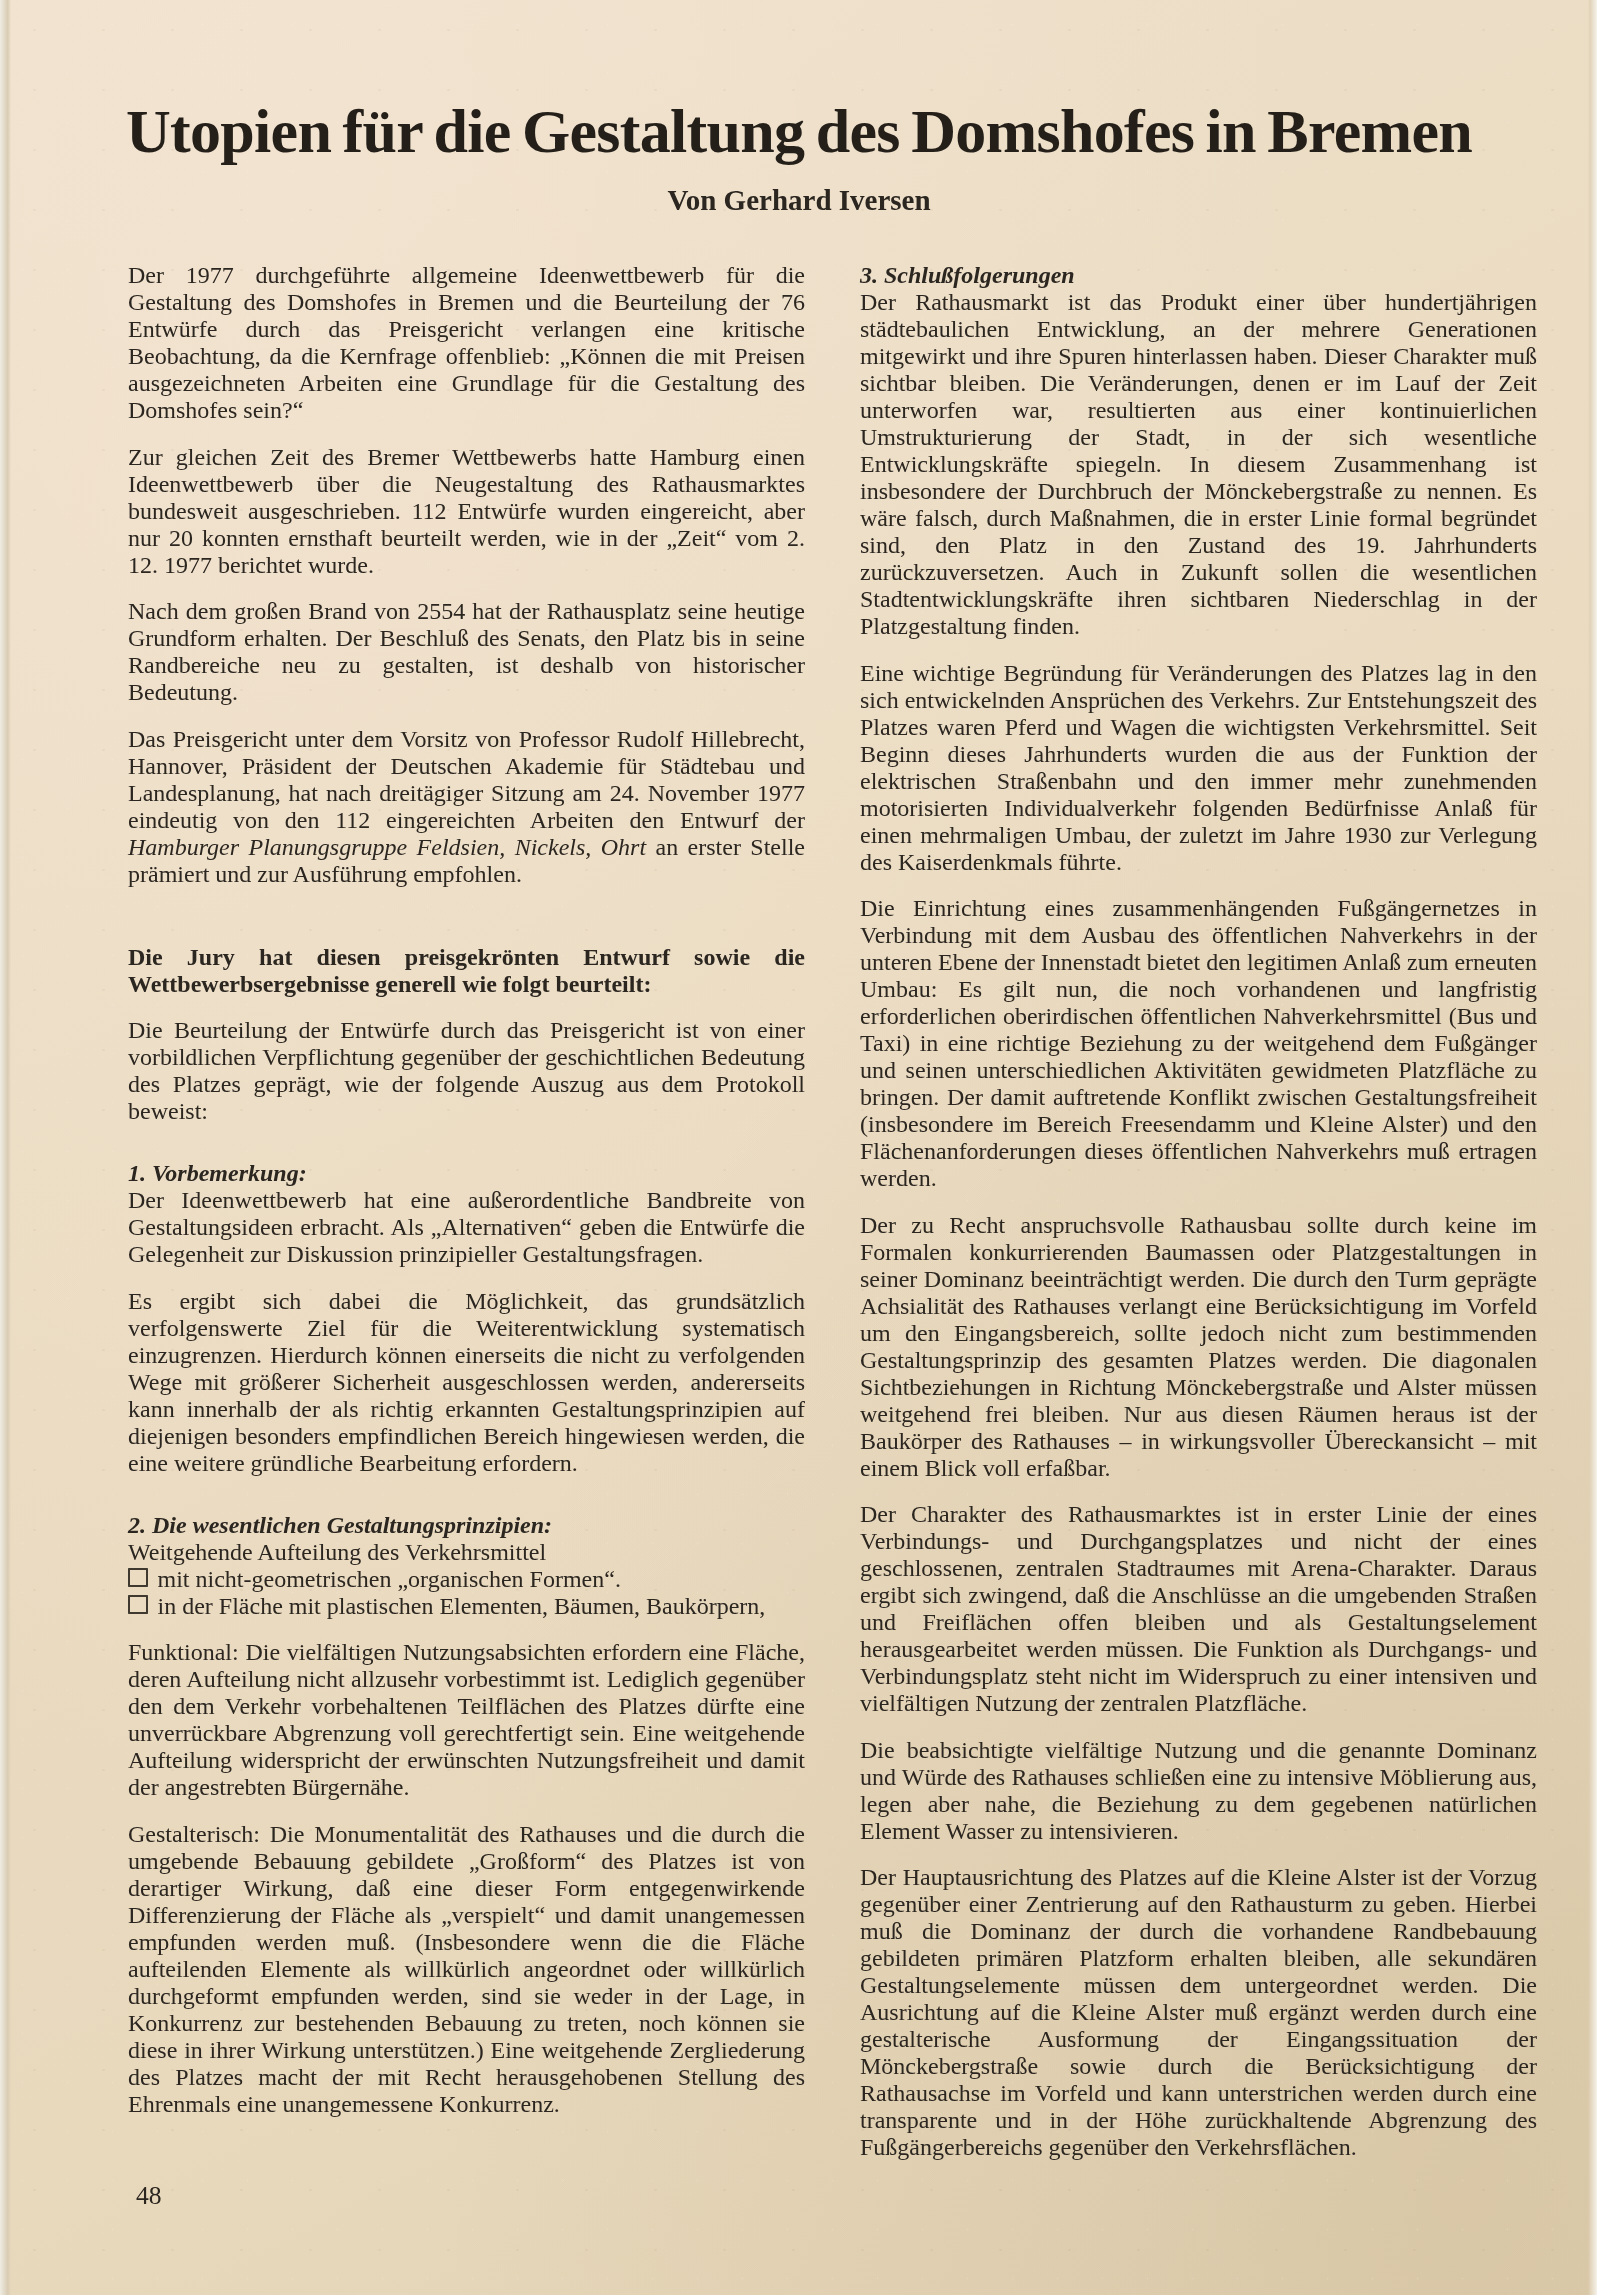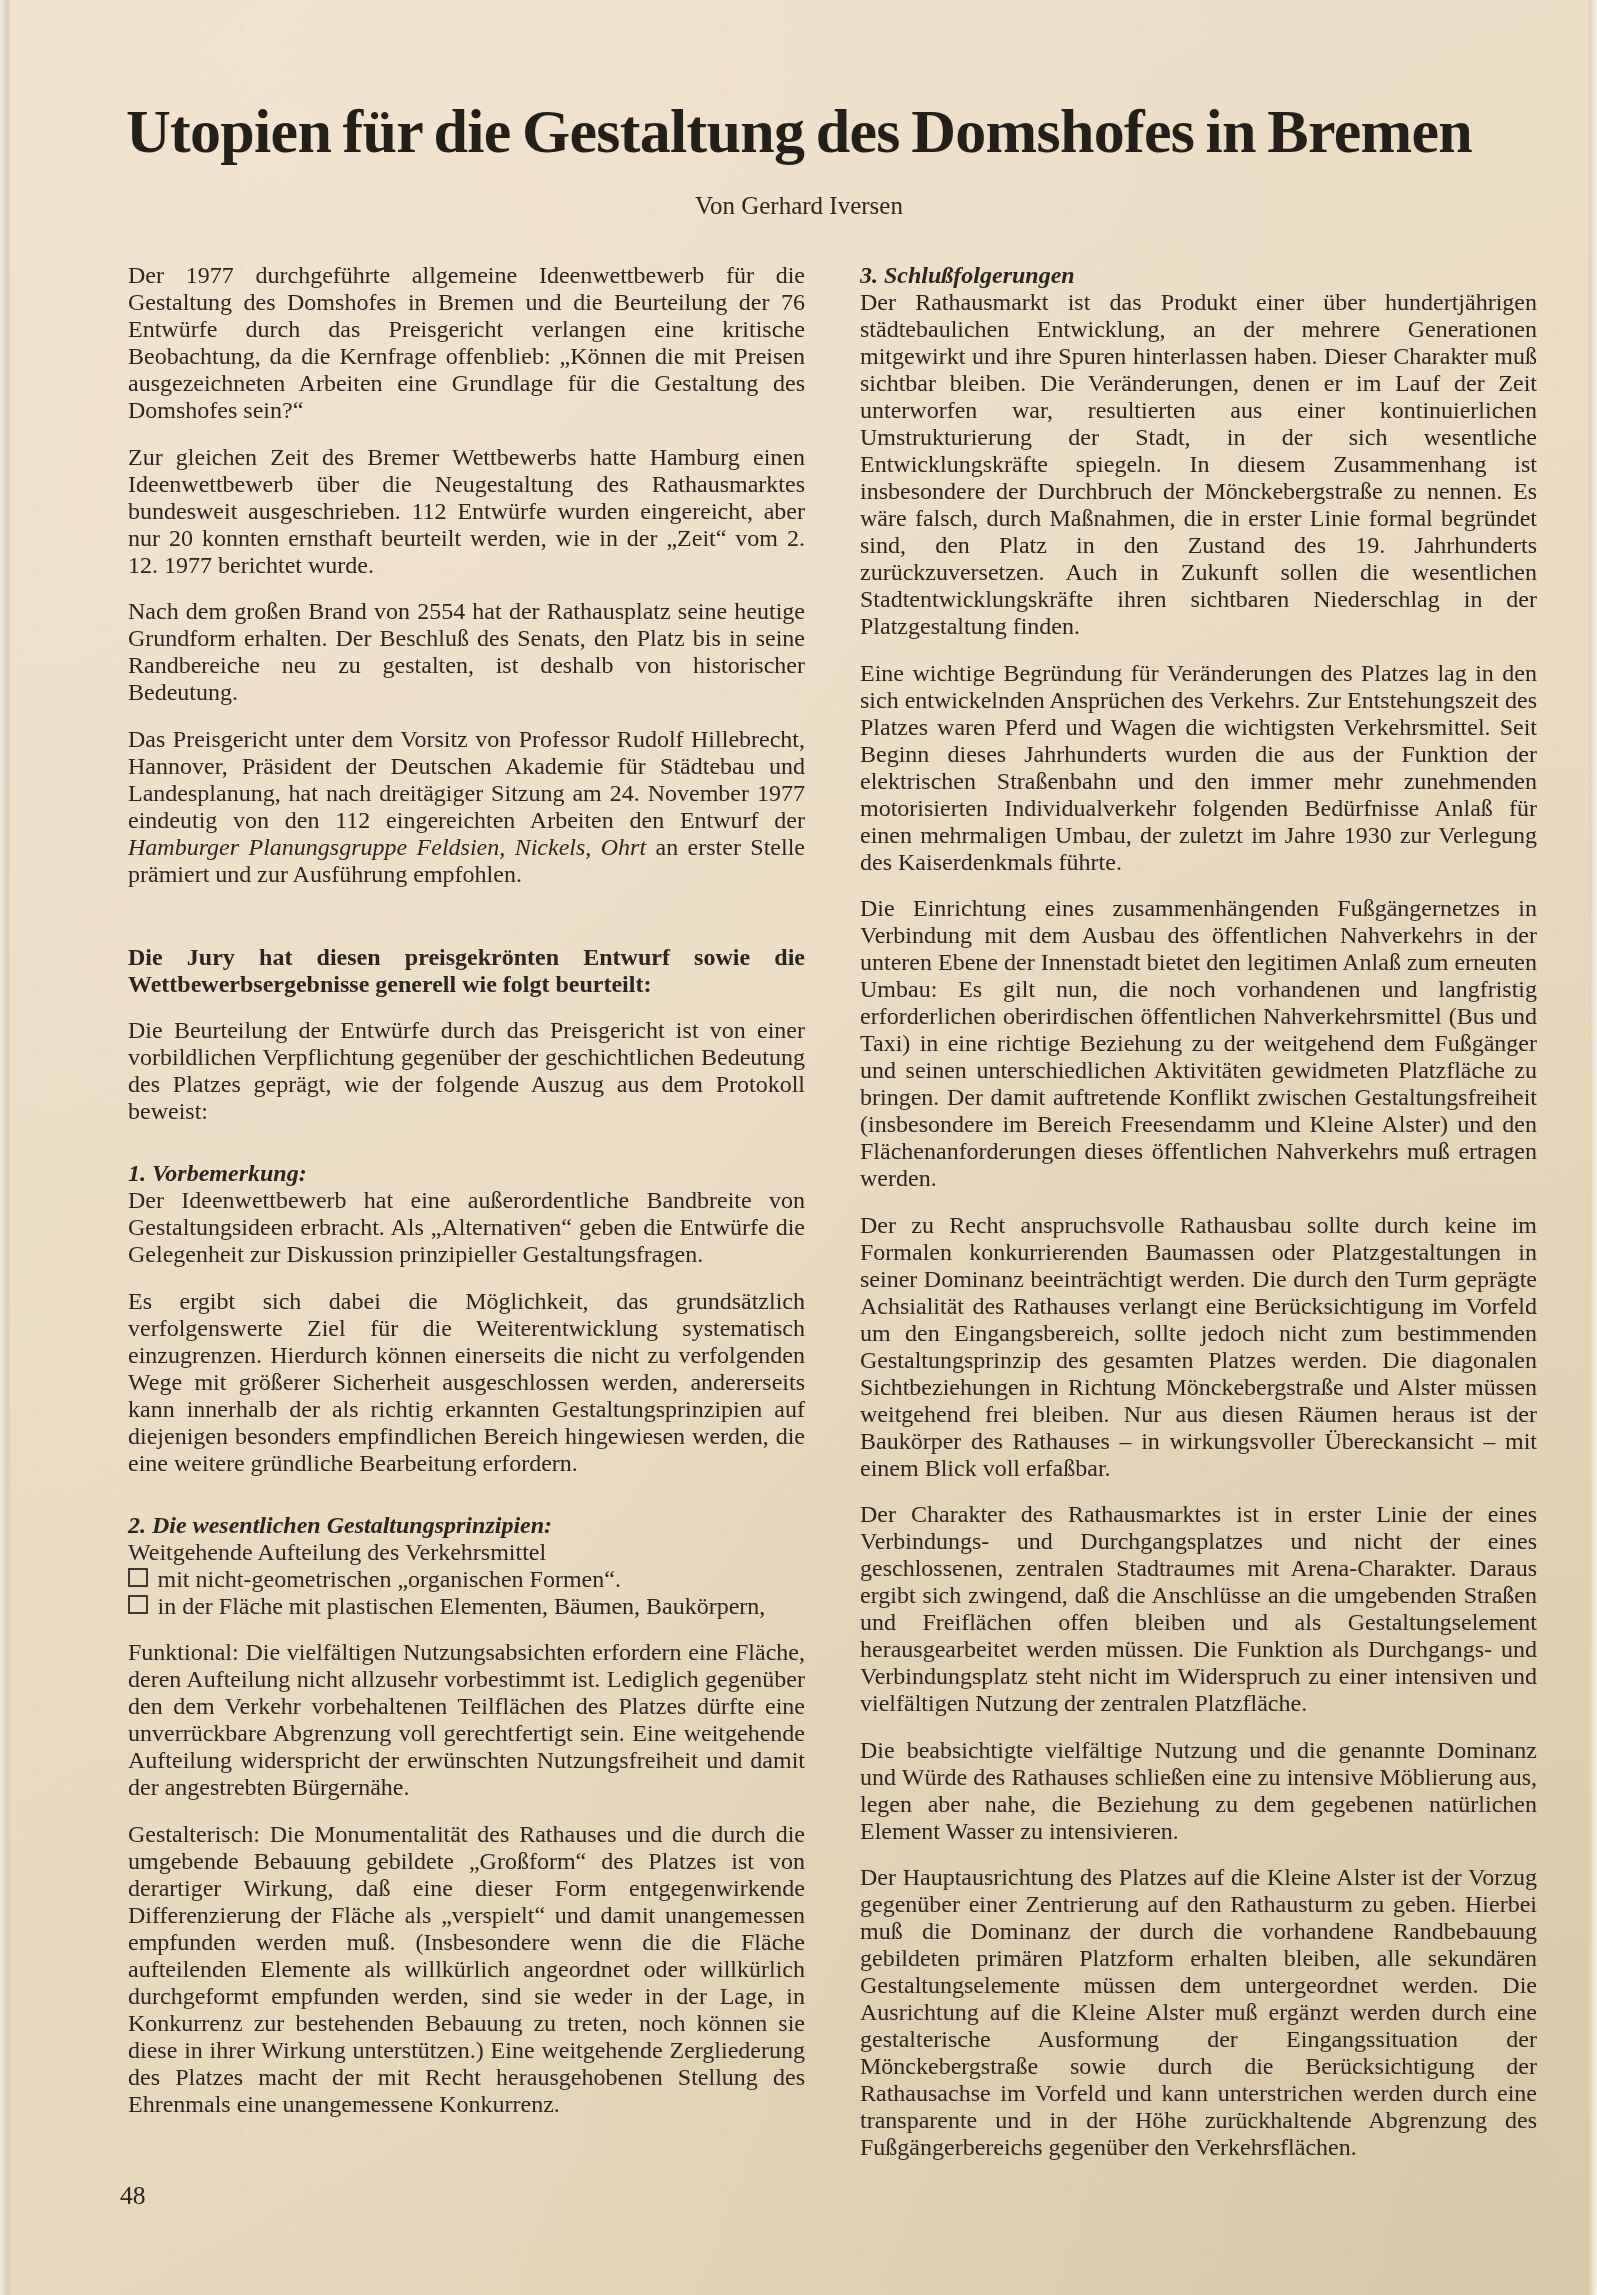--- a/index.html
+++ b/index.html
@@ -20,22 +20,22 @@
   }
   .edge{position:absolute;top:0;bottom:0;}
   .edge-left{left:0;width:11.4px;background:linear-gradient(90deg,#efece3 0%,#d9ccb4 70%,rgba(217,204,180,0) 100%);}
   .edge-right{right:0;width:10px;background:linear-gradient(270deg,#f9f7f1 0%,#e0d2b8 80%,rgba(224,210,184,0) 100%);}
   .title{
     position:absolute;top:98px;left:73px;width:1452px;margin:0;
     text-align:center;font-size:62px;line-height:1.08;font-weight:bold;
     letter-spacing:-0.7px;word-spacing:-3.4px;white-space:nowrap;color:#241f19;
   }
   .byline{
-    position:absolute;top:192px;left:73px;width:1452px;
-    text-align:center;font-size:25px;font-weight:normal;color:#2b2620;
+    position:absolute;top:184px;left:73px;width:1452px;
+    text-align:center;font-size:29px;font-weight:bold;color:#2b2620;
   }
   .columns{
     position:absolute;top:262px;left:128px;width:1409px;
     display:flex;gap:55px;align-items:flex-start;
   }
   .col{
     width:677px;
     font-size:24px;line-height:27px;
     text-align:justify;
     hyphens:auto;-webkit-hyphens:auto;
@@ -46,21 +46,21 @@
   .sect{margin:35px 0 0 0;font-size:24px;line-height:27px;font-weight:bold;text-align:left;font-style:italic;}
   .sect.first{margin-top:0;}
   .intro-line{margin:0;text-align:left;}
   .check-item{margin:0;text-align:left;}
   .checkbox{
     display:inline-block;width:15.5px;height:15.5px;
     border:2px solid #3f3930;border-radius:0.7px;
     margin-right:10px;vertical-align:-0.7px;background:transparent;
   }
   em{font-style:italic;}
-  .page-number{position:absolute;left:120px;top:2181px;font-size:25.6px;color:#2b2620;}
+  .page-number{position:absolute;left:136px;top:2181px;font-size:25.6px;color:#2b2620;}
 </style>
 </head>
 <body>
 
 <div class="page">
   <div class="edge edge-left"></div>
   <div class="edge edge-right"></div>
 
   <h1 class="title">Utopien für die Gestaltung des Domshofes in Bremen</h1>
   <div class="byline">Von Gerhard Iversen</div>

